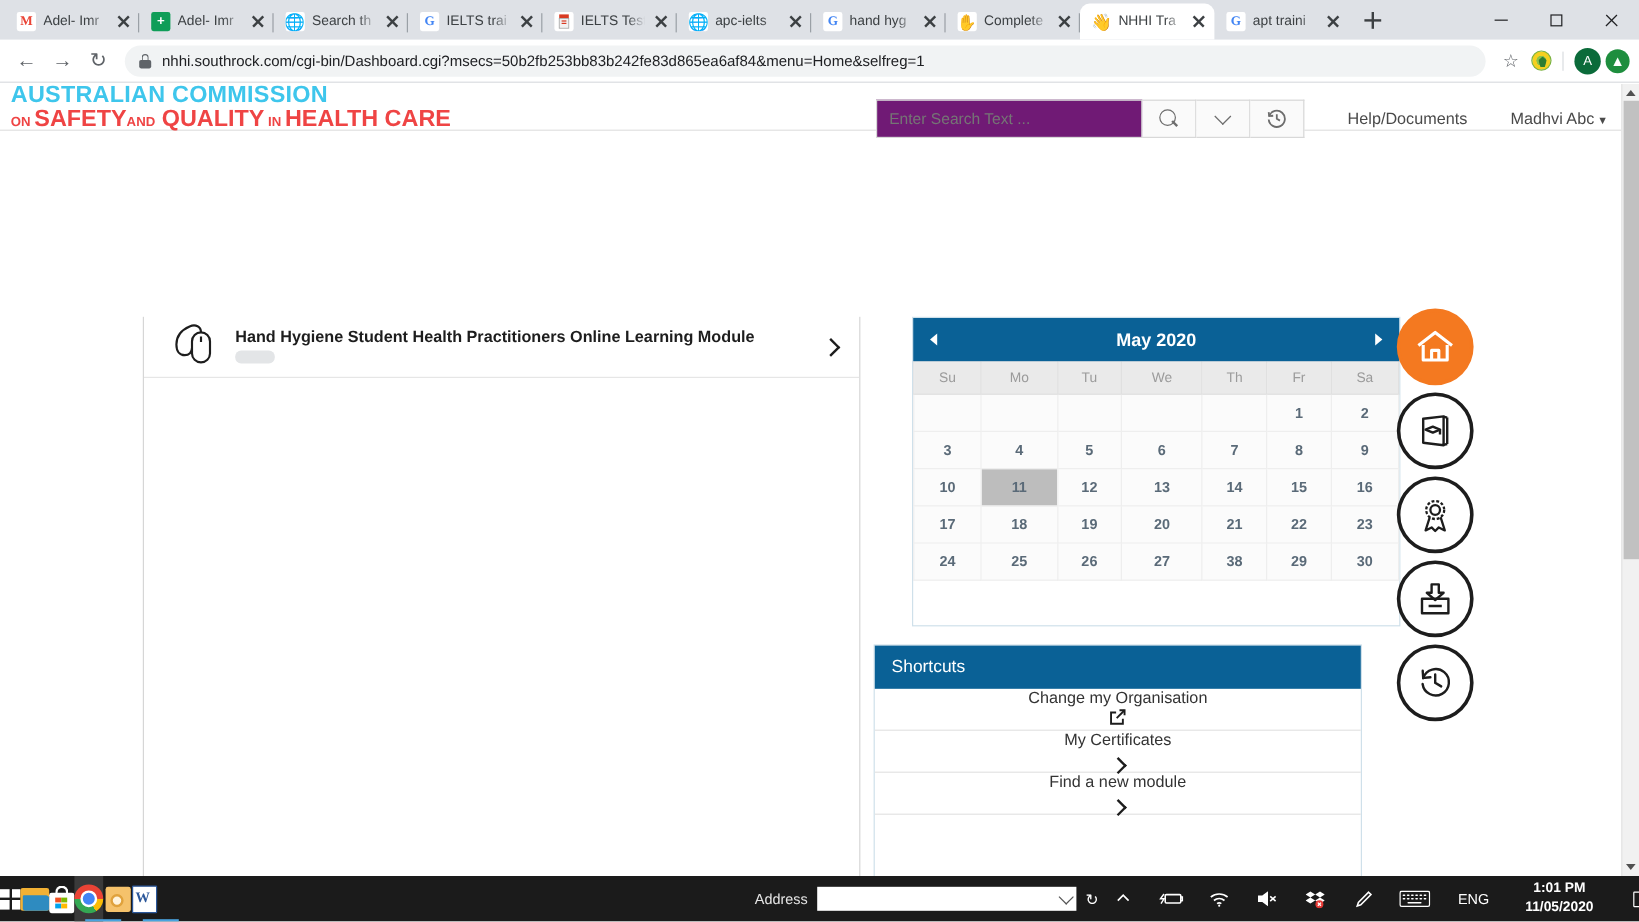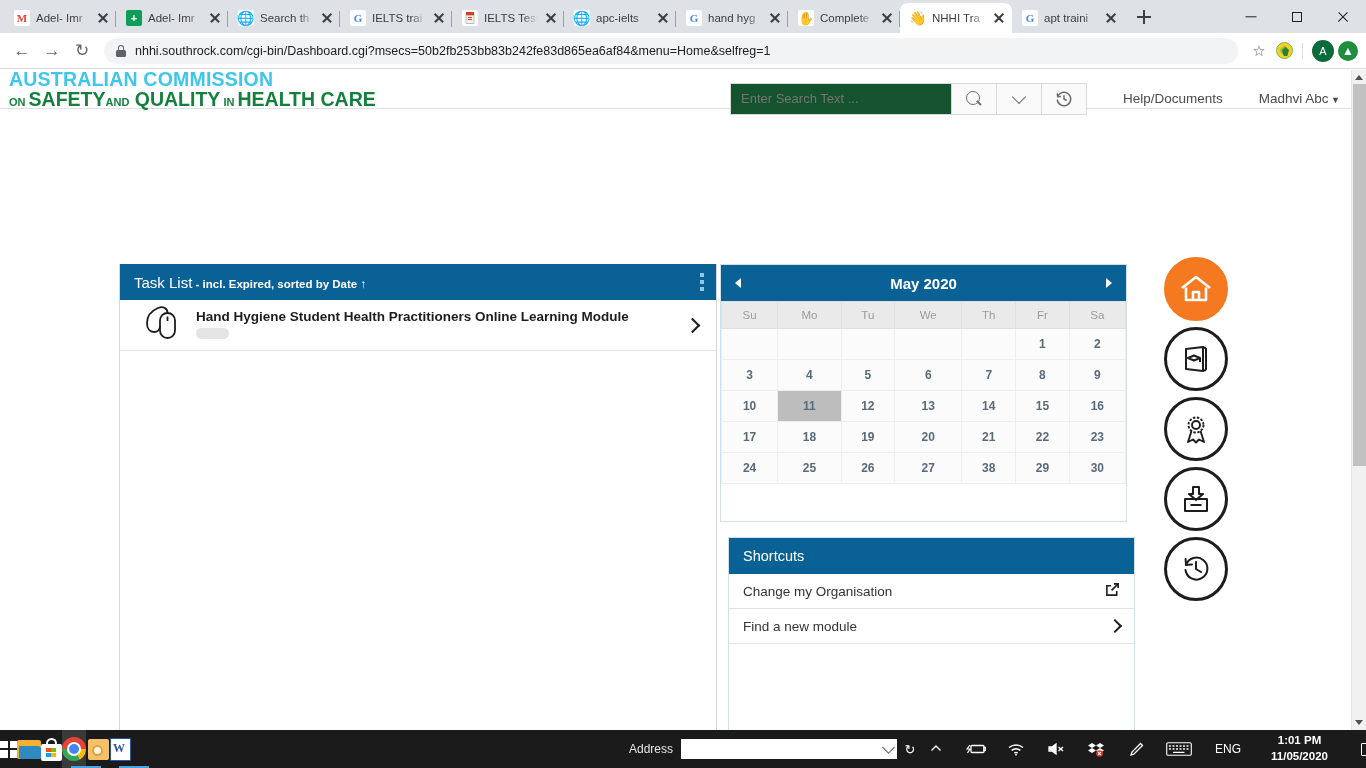--- a/index.html
+++ b/index.html
@@ -141,30 +141,30 @@
 
   .site-header {
     height: 39px; border-bottom: 1px solid #e0e0e0;
     display: flex; align-items: center; position: relative;
     background: #fff;
   }
   .logo { padding-left: 9px; line-height: 1.04; }
   .logo .l1 {
     font-size: 19.5px; font-weight: bold; color: #3ec6ec; letter-spacing: .2px;
   }
-  .logo .l2 { font-size: 14px; color: #15803d; font-weight: bold; }
+  .logo .l2 { font-size: 14px; color: #ef4444; font-weight: bold; }
   .logo .l2 .sm { font-size: 11px; }
   .logo .l2 .big { font-size: 19.5px; }
 
   .hdr-right {
     position: absolute; right: 26px; top: 0; height: 57px;
     display: flex; align-items: center; gap: 0;
   }
   .searchbox {
-    width: 222px; height: 32px; border: 1px solid #d8d8d8; background: #14532d;
+    width: 222px; height: 32px; border: 1px solid #d8d8d8; background: #701a75;
     display: flex; align-items: center; padding: 0 10px;
     font-size: 13px; color: #9b9b9b;
   }
   .sbtn {
     width: 45px; height: 32px; border: 1px solid #d8d8d8; border-left: none;
     background: #fafafa; display: flex; align-items: center;
     justify-content: center; color: #6d6d6d;
   }
   .hdr-link {
     font-size: 13.5px; color: #4a4a4a; margin-left: 36px; white-space: nowrap;
@@ -218,21 +218,21 @@
     margin: 4px 0 2px 0;
   }
   .task-status { font-size: 12.5px; color: #5c5c5c; }
   .chev-r {
     width: 11px; height: 11px; border-right: 2.6px solid #1d1d1d;
     border-top: 2.6px solid #1d1d1d; transform: rotate(45deg); flex: 0 0 11px;
     margin-right: 4px;
   }
 
   
-  .calendar { left: 720px; top: 155px; width: 407px; height: 258px;
+  .calendar { left: 760px; top: 155px; width: 407px; height: 258px;
     border: 1px solid #cfe0ea; }
   .cal-hd { justify-content: center; font-size: 15px; font-weight: bold; }
   .cal-arrow { position: absolute; width: 0; height: 0; }
   .cal-arrow.l { left: 14px; border-top: 5px solid transparent;
     border-bottom: 5px solid transparent; border-right: 6px solid #fff; }
   .cal-arrow.r { right: 14px; border-top: 5px solid transparent;
     border-bottom: 5px solid transparent; border-left: 6px solid #fff; }
   table.cal { width: 100%; border-collapse: collapse; }
   table.cal th {
     background: #eaeaea; color: #9b9b9b; font-size: 11.5px; font-weight: normal;
@@ -243,21 +243,21 @@
     color: #5a6a78; border: 1px solid #eeeeee; background: #fbfbfb;
   }
   table.cal td.today { background: #bdbdbd; }
 
   
   .shortcuts { left: 728px; top: 428px; width: 407px; height: 280px;
     border: 1px solid #cfe0ea; }
   .sc-hd { font-size: 14.5px; }
   .sc-row {
     height: 35px; display: flex; align-items: center; padding: 0 14px;
-    border-bottom: 1px solid #e3e3e3; font-size: 13.5px; color: #333;
+    border-bottom: 1px solid #e3e3e3; font-size: 13.5px; color: #333; flex-direction: column;
   }
   .sc-row .lbl { flex: 1 1 auto; }
   .sc-chev {
     width: 10px; height: 10px; border-right: 2.6px solid #1d1d1d;
     border-top: 2.6px solid #1d1d1d; transform: rotate(45deg);
   }
 
   
   .rail { position: absolute; left: 1164px; top: 148px; width: 72px; }
   .rail-btn {
@@ -480,28 +480,20 @@
           </svg>
         </div>
         <a class="hdr-link">Help/Documents</a>
         <a class="hdr-link"><span>Madhvi Abc</span><span style="font-size:9px;">&nbsp;▼</span></a>
       </div>
     </div>
 
     <div class="content">
 
       <div class="card tasklist">
-        <div class="card-hd">
-          <span class="tl-title"><span>Task List</span><span class="sub"> - incl. Expired, sorted by Date ↑</span></span>
-          <span class="kebab">
-              <i></i>
-              <i></i>
-              <i></i>
-            </span>
-        </div>
         <div class="task-row">
           <span class="mouse-ico">
             <svg viewBox="0 0 44 42" fill="none" stroke="#1d1d1d" stroke-width="1.8">
               <rect x="24" y="9" width="15" height="25" rx="7.5"></rect>
               <line x1="31.5" y1="12.5" x2="31.5" y2="17"></line>
               <path d="M31.5 9 C31.5 4 27 2 22 4 C15 7 11 12 11 19 C11 25 14 28 18 28 C21.5 28 24 25.5 24 22"></path>
             </svg>
           </span>
           <span class="task-main">
             <div class="task-title">Hand Hygiene Student Health Practitioners Online Learning Module</div>
@@ -587,20 +579,24 @@
           <span class="lbl">Change my Organisation</span>
           <span>
             <svg width="15" height="15" viewBox="0 0 16 16" fill="none" stroke="#1d1d1d" stroke-width="1.7">
               <path d="M12.5 9.5v4.5H2V4h4.5"></path>
                 <polyline points="9.5,2 14,2 14,6.5"></polyline>
                 <line x1="7" y1="9" x2="14" y2="2"></line>
             </svg>
           </span>
         </div>
         <div class="sc-row">
+          <span class="lbl">My Certificates</span>
+          <span class="sc-chev"></span>
+        </div>
+        <div class="sc-row">
           <span class="lbl">Find a new module</span>
           <span class="sc-chev"></span>
         </div>
       </div>
 
       <div class="rail">
         <div class="rail-btn active">
           <svg width="34" height="32" viewBox="0 0 34 32" fill="none" stroke="#fff" stroke-width="2.6" stroke-linejoin="round">
             <path d="M3 15 L17 4 L31 15"></path>
               <path d="M7 14.5 V27 H27 V14.5"></path>

